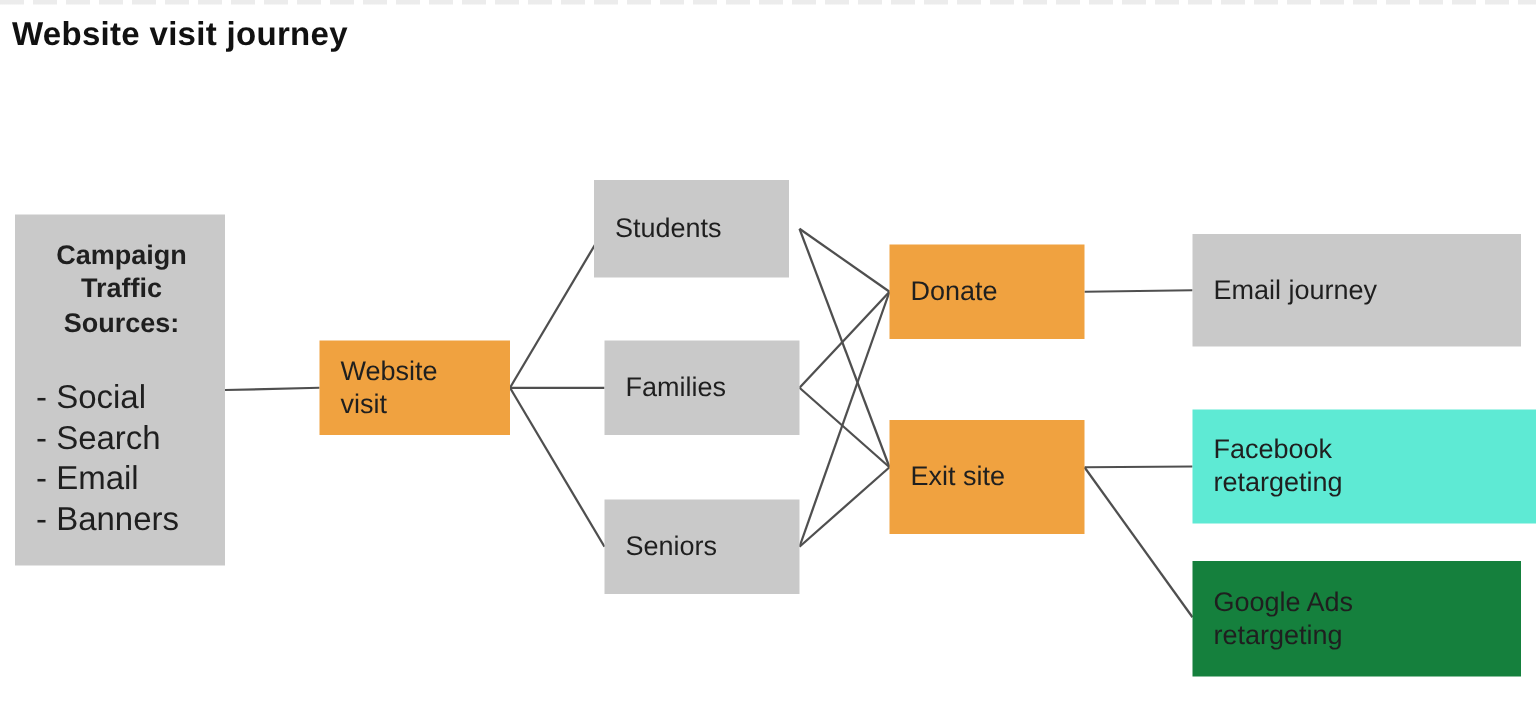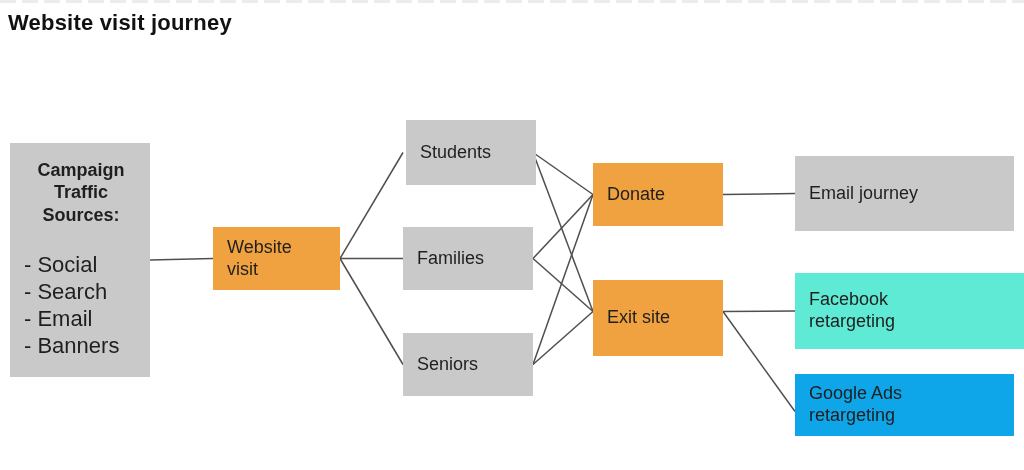--- a/index.html
+++ b/index.html
@@ -95,21 +95,21 @@
         <div>- Social</div>
         <div>- Search</div>
         <div>- Email</div>
         <div>- Banners</div>
       </div>
     </div>
     <div class="node orange" style="left: 213px; top: 227px; width: 127px; height: 63px; background: rgb(240, 162, 64); color: rgb(31, 31, 31);">
       <div class="label">Website
 visit</div>
     </div>
-    <div class="node gray" style="left: 406px; top: 120px; width: 130px; height: 65px; background: rgb(201, 201, 201); color: rgb(31, 31, 31);">
+    <div class="node gray" style="left: 396px; top: 120px; width: 130px; height: 65px; background: rgb(201, 201, 201); color: rgb(31, 31, 31);">
       <div class="label">Students</div>
     </div>
     <div class="node gray" style="left: 403px; top: 227px; width: 130px; height: 63px; background: rgb(201, 201, 201); color: rgb(31, 31, 31);">
       <div class="label">Families</div>
     </div>
     <div class="node orange" style="left: 593px; top: 163px; width: 130px; height: 63px; background: rgb(240, 162, 64); color: rgb(31, 31, 31);">
       <div class="label">Donate</div>
     </div>
     <div class="node gray" style="left: 403px; top: 333px; width: 130px; height: 63px; background: rgb(201, 201, 201); color: rgb(31, 31, 31);">
       <div class="label">Seniors</div>
@@ -117,17 +117,17 @@
     <div class="node orange" style="left: 593px; top: 280px; width: 130px; height: 76px; background: rgb(240, 162, 64); color: rgb(31, 31, 31);">
       <div class="label">Exit site</div>
     </div>
     <div class="node gray" style="left: 795px; top: 156px; width: 219px; height: 75px; background: rgb(201, 201, 201); color: rgb(31, 31, 31);">
       <div class="label">Email journey</div>
     </div>
     <div class="node gray" style="left: 795px; top: 273px; width: 262px; height: 76px; background: #5eead4; color: rgb(31, 31, 31);">
       <div class="label">Facebook
 retargeting</div>
     </div>
-    <div class="node gray" style="left: 795px; top: 374px; width: 219px; height: 62px; background: #0ea5e9; color: rgb(31, 31, 31);">
+    <div class="node gray" style="left: 795px; top: 374px; width: 219px; height: 77px; background: #15803d; color: rgb(31, 31, 31);">
       <div class="label">Google Ads
 retargeting</div>
     </div>
   </div>
 
 </body></html>

